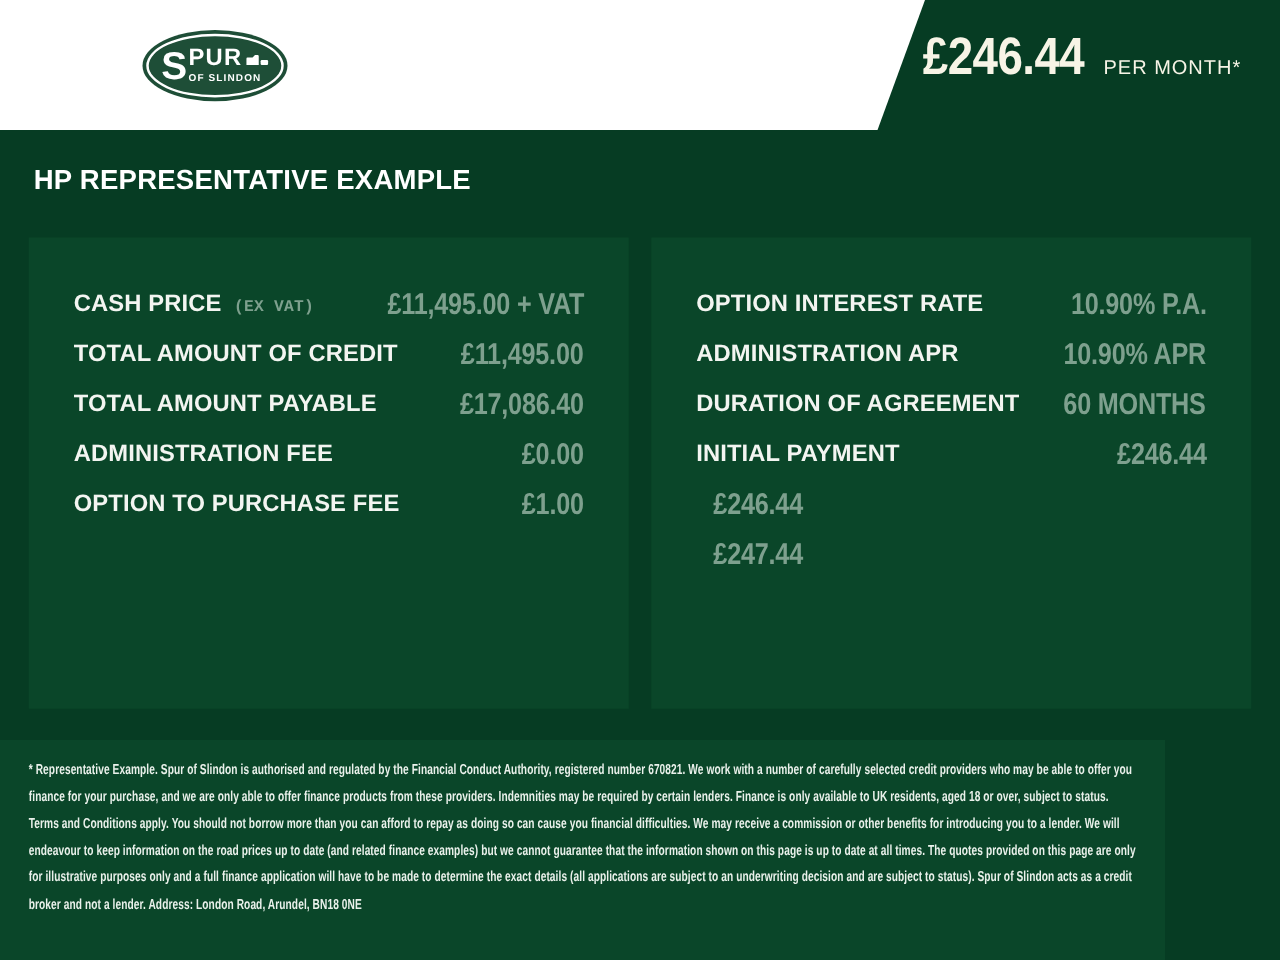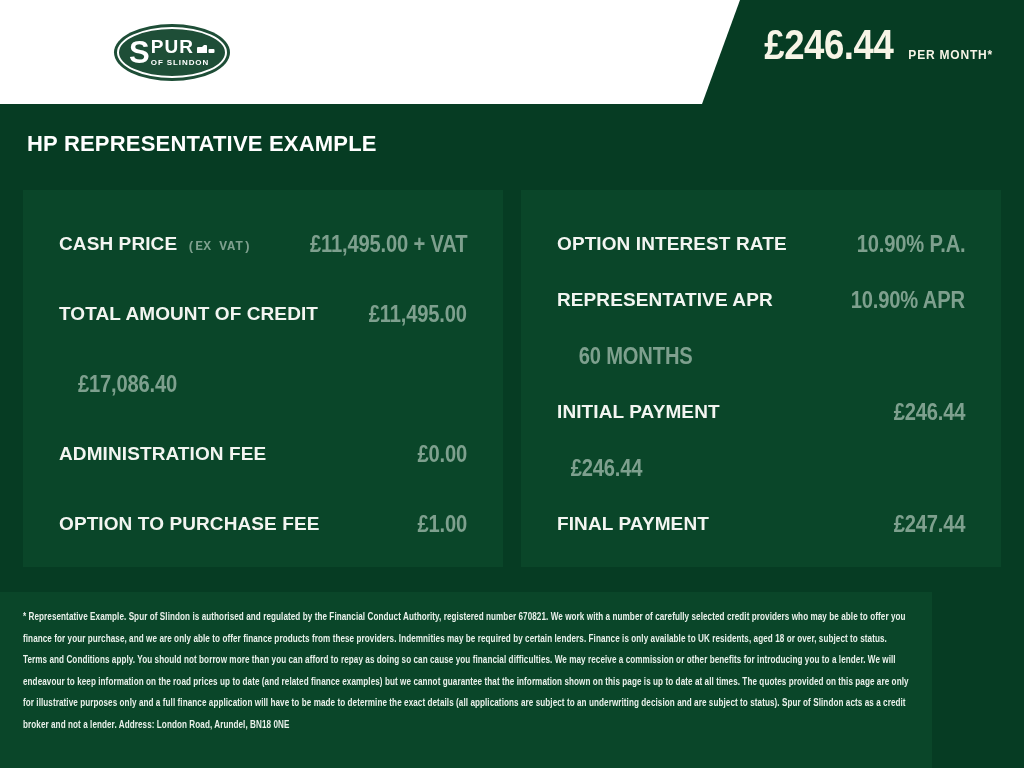--- a/index.html
+++ b/index.html
@@ -25,28 +25,28 @@
   .logo-s{font-size:31px;font-weight:bold;line-height:1;margin-right:1px;}
   .logo-col{display:flex;flex-direction:column;}
   .logo-row{display:flex;align-items:flex-start;}
   .logo-pur{font-size:19px;font-weight:bold;line-height:1;letter-spacing:1px;}
   .truck{margin-left:3px;margin-top:3px;}
   .logo-sub{font-size:8px;font-weight:bold;letter-spacing:0.9px;line-height:1;margin-top:1px;}
 
   .price-group{position:absolute;right:31px;top:22px;display:flex;align-items:baseline;gap:15px;}
   .price-big{font-size:42px;font-weight:bold;color:var(--cream);line-height:1.1;
     transform:scaleX(0.87);transform-origin:100% 50%;white-space:nowrap;letter-spacing:-0.5px;}
-  .price-suffix{font-size:12px;font-weight:bold;color:var(--cream);letter-spacing:0.8px;white-space:nowrap;}
+  .price-suffix{font-size:16px;font-weight:normal;color:var(--cream);letter-spacing:0.8px;white-space:nowrap;}
 
   
   .main{position:relative;width:1024px;height:488px;background:var(--bg-dark);}
   .main-title{position:absolute;left:27px;top:29px;font-size:22px;font-weight:bold;
     color:#fff;letter-spacing:0.2px;line-height:1;}
   .panel{position:absolute;top:86px;width:480px;height:377px;background:var(--panel);
-    display:flex;flex-direction:column;padding:34px 36px 23px 36px;justify-content:space-between;}
+    display:flex;flex-direction:column;padding:34px 36px 23px 36px;}
   .panel.left{left:23px;}
   .panel.right{left:521px;}
   .frow{height:40px;display:flex;justify-content:space-between;align-items:center;}
   .frow-labelgroup{display:flex;align-items:baseline;gap:10px;white-space:nowrap;}
   .frow-label{font-size:19px;font-weight:bold;color:var(--label);letter-spacing:0.1px;}
   .frow-note{font-size:13px;font-weight:bold;color:var(--sage);letter-spacing:0.2px;font-family:Liberation Mono, monospace;}
   .frow-value{font-size:24px;font-weight:bold;color:var(--sage);white-space:nowrap;
     transform:scaleX(0.84);transform-origin:100% 50%;letter-spacing:-0.2px;}
 
   
@@ -95,20 +95,23 @@
       </span>
       <span class="frow-value">£11,495.00 + VAT</span>
     </div>
     <div class="frow">
       <span class="frow-labelgroup">
           <span class="frow-label">TOTAL AMOUNT OF CREDIT</span>
         </span>
       <span class="frow-value">£11,495.00</span>
     </div>
     <div class="frow">
+      <span class="frow-labelgroup">
+          <span class="frow-label">TOTAL AMOUNT PAYABLE</span>
+        </span>
       <span class="frow-value">£17,086.40</span>
     </div>
     <div class="frow">
       <span class="frow-labelgroup">
           <span class="frow-label">ADMINISTRATION FEE</span>
         </span>
       <span class="frow-value">£0.00</span>
     </div>
     <div class="frow">
       <span class="frow-labelgroup">
@@ -120,40 +123,40 @@
 
   <div class="panel right">
     <div class="frow">
       <span class="frow-labelgroup">
           <span class="frow-label">OPTION INTEREST RATE</span>
         </span>
       <span class="frow-value">10.90% P.A.</span>
     </div>
     <div class="frow">
       <span class="frow-labelgroup">
-          <span class="frow-label">REPRESENTATIVE APR</span>
+          <span class="frow-label">ADMINISTRATION APR</span>
         </span>
       <span class="frow-value">10.90% APR</span>
     </div>
     <div class="frow">
+      <span class="frow-labelgroup">
+          <span class="frow-label">DURATION OF AGREEMENT</span>
+        </span>
       <span class="frow-value">60 MONTHS</span>
     </div>
     <div class="frow">
       <span class="frow-labelgroup">
           <span class="frow-label">INITIAL PAYMENT</span>
         </span>
       <span class="frow-value">£246.44</span>
     </div>
     <div class="frow">
       <span class="frow-value">£246.44</span>
     </div>
     <div class="frow">
-      <span class="frow-labelgroup">
-          <span class="frow-label">FINAL PAYMENT</span>
-        </span>
       <span class="frow-value">£247.44</span>
     </div>
   </div>
 </div>
 
 <div class="footer">
   <div class="disclaimer">* Representative Example. Spur of Slindon is authorised and regulated by the Financial Conduct Authority, registered number 670821. We work with a number of carefully selected credit providers who may be able to offer you finance for your purchase, and we are only able to offer finance products from these providers. Indemnities may be required by certain lenders. Finance is only available to UK residents, aged 18 or over, subject to status. Terms and Conditions apply. You should not borrow more than you can afford to repay as doing so can cause you financial difficulties. We may receive a commission or other benefits for introducing you to a lender. We will endeavour to keep information on the road prices up to date (and related finance examples) but we cannot guarantee that the information shown on this page is up to date at all times. The quotes provided on this page are only for illustrative purposes only and a full finance application will have to be made to determine the exact details (all applications are subject to an underwriting decision and are subject to status). Spur of Slindon acts as a credit broker and not a lender. Address: London Road, Arundel, BN18 0NE</div>
 </div>
 
 </body></html>

